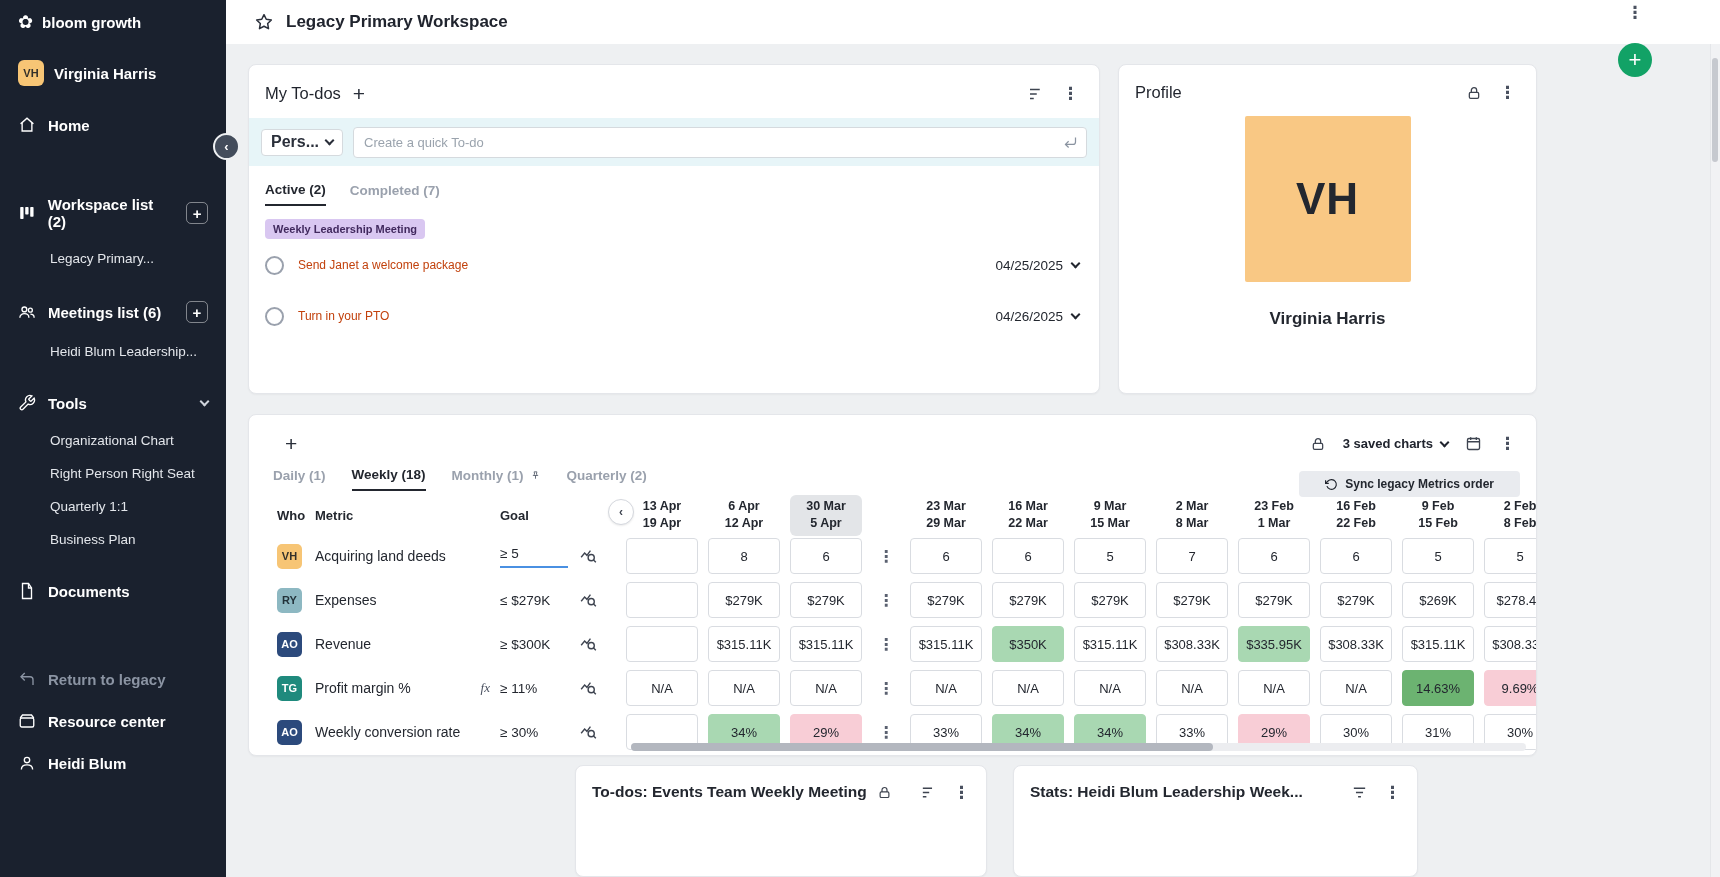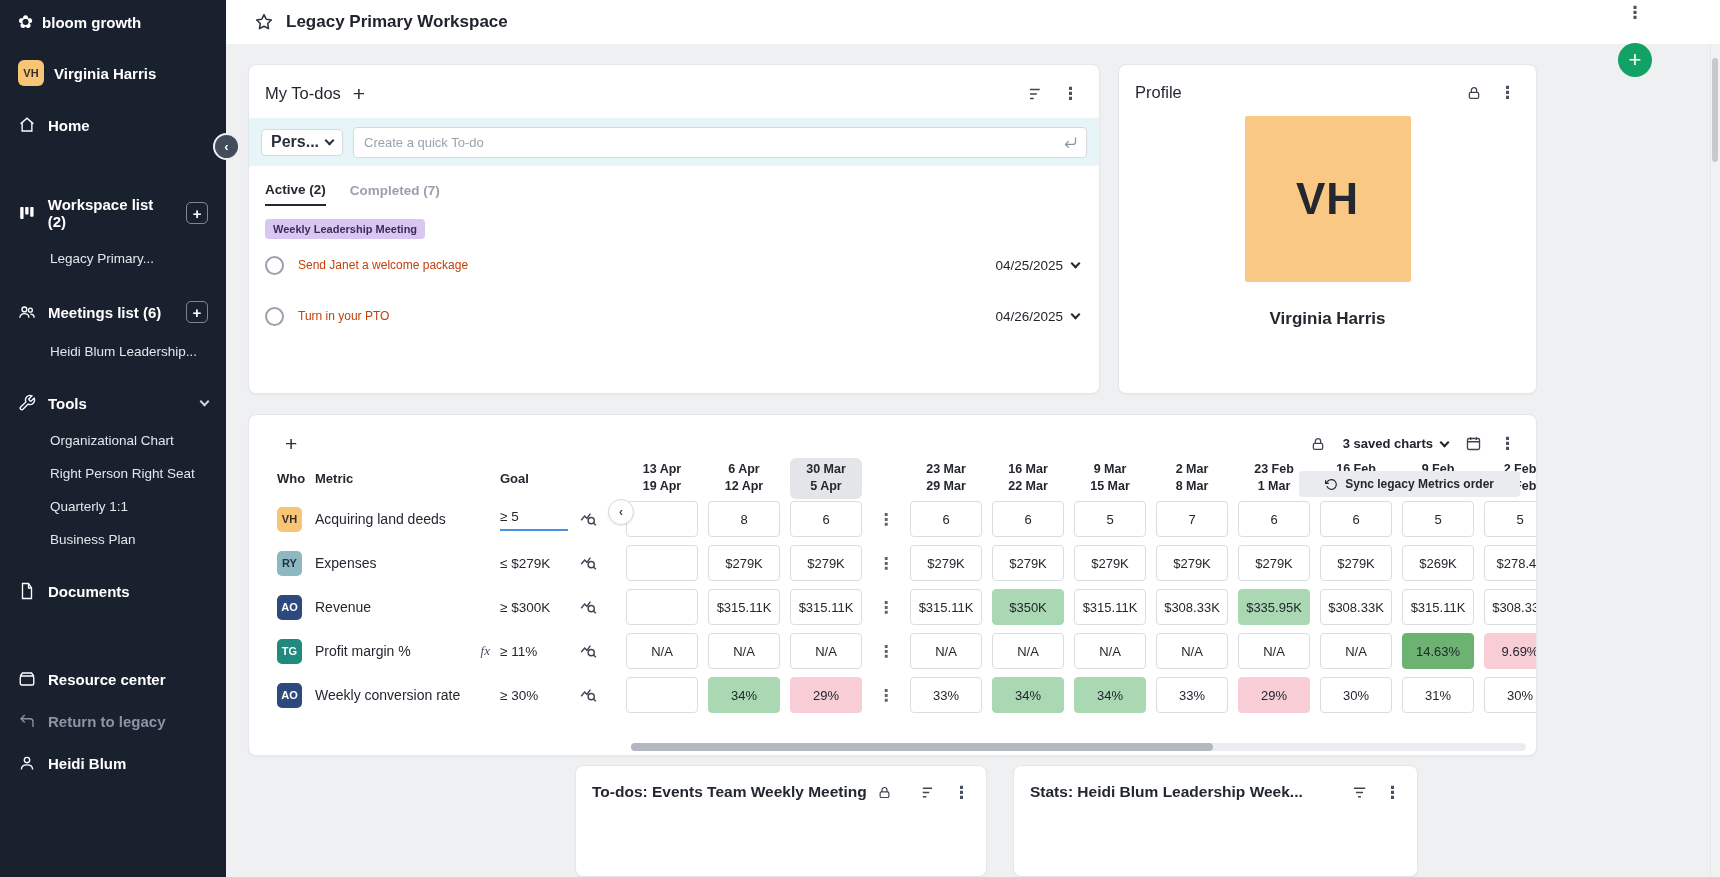--- a/index.html
+++ b/index.html
@@ -167,33 +167,33 @@
       <div class="side-sub">Business Plan</div>
     </div>
   <div class="side-item docs">
     <svg viewBox="0 0 24 24" width="18" height="18" fill="none" stroke="#fff" stroke-width="1.8">
         <path d="M14 2H6v20h12V8z"></path>
         <path d="M14 2v6h4"></path>
       </svg>
     <span>Documents</span>
   </div>
   <div class="side-footer">
+    <div class="side-item legacy">
+      <svg viewBox="0 0 24 24" width="18" height="18" fill="none" stroke="#8b94a3" stroke-width="1.8">
+          <polyline points="9 14 4 9 9 4"></polyline>
+          <path d="M20 20v-7a4 4 0 0 0-4-4H4"></path>
+        </svg>
+      <span>Return to legacy</span>
+    </div>
     <div class="side-item">
       <svg viewBox="0 0 24 24" width="18" height="18" fill="none" stroke="#fff" stroke-width="1.8">
           <rect x="3" y="8" width="18" height="12" rx="2"></rect>
           <path d="M3 8l3-4h12l3 4"></path>
         </svg>
       <span>Resource center</span>
-    </div>
-    <div class="side-item legacy">
-      <svg viewBox="0 0 24 24" width="18" height="18" fill="none" stroke="#8b94a3" stroke-width="1.8">
-          <polyline points="9 14 4 9 9 4"></polyline>
-          <path d="M20 20v-7a4 4 0 0 0-4-4H4"></path>
-        </svg>
-      <span>Return to legacy</span>
     </div>
     <div class="side-item">
       <svg viewBox="0 0 24 24" width="18" height="18" fill="none" stroke="#fff" stroke-width="1.8">
           <circle cx="12" cy="8" r="3.6"></circle>
           <path d="M4.5 20.5c0-3.8 3.3-6 7.5-6s7.5 2.2 7.5 6"></path>
         </svg>
       <span>Heidi Blum</span>
     </div>
   </div>
 </aside>
@@ -292,20 +292,31 @@
         <span>3 saved charts</span>
         <span class="chv"></span>
       </span>
       <svg viewBox="0 0 24 24" width="17" height="17" fill="none" stroke="#3e4450" stroke-width="1.9">
           <rect x="3.5" y="5" width="17" height="15.5" rx="2"></rect>
           <path d="M3.5 9.5h17M8 3v4M16 3v4"></path>
         </svg>
       <span class="keb">⋮</span>
     </div>
   </div>
+  <div class="m-tabs">
+      <span class="tab">Daily (1)</span>
+      <span class="tab active">Weekly (18)</span>
+      <span class="tab">Monthly (1)<span>
+          <svg viewBox="0 0 24 24" width="11" height="11" fill="none" stroke="#5a6170" stroke-width="2">
+            <path d="M9 4h6l-1 5 3 3H7l3-3z"></path>
+            <line x1="12" y1="12" x2="12" y2="19"></line>
+          </svg>
+        </span></span>
+      <span class="tab">Quarterly (2)</span>
+    </div>
   <button class="sync-btn">
     <svg viewBox="0 0 24 24" width="13" height="13" fill="none" stroke="#23272f" stroke-width="2.2">
         <polyline points="1 4 1 10 7 10"></polyline>
         <path d="M3.5 15a9 9 0 1 0 2-9.4L1 10"></path>
       </svg>
     <span>Sync legacy Metrics order</span>
   </button>
   <div class="mtable">
     <div class="mt-h">
       <div class="c-who hlabel">Who</div>

